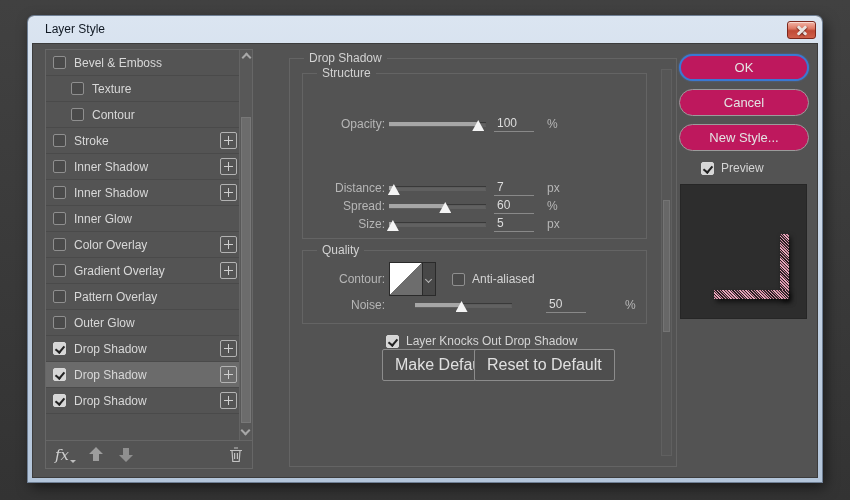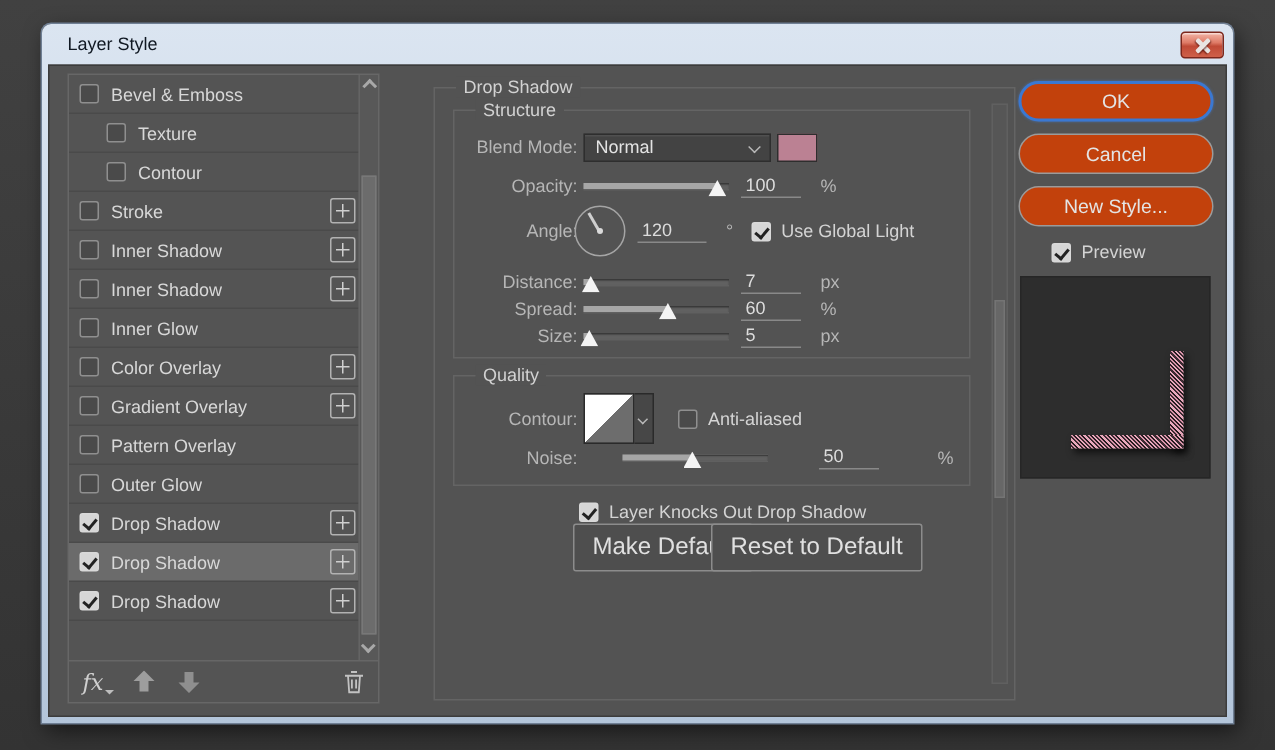--- a/index.html
+++ b/index.html
@@ -127,21 +127,21 @@
               border-radius:2px; font-size:16px; color:#e0e0e0; font-family:inherit;
               cursor:pointer; position:absolute; top:0; white-space:nowrap; }
 
   .main-scroll { position:absolute; right:4px; top:10px; bottom:10px; width:11px;
                  background:#565656; border:1px solid #606060; }
   .main-thumb { position:absolute; left:1px; right:1px; top:130px; height:132px;
                 background:#676767; border:1px solid #747474; cursor:grab; }
 
   
   .pill { position:absolute; left:646px; width:130px; height:27px; border-radius:14px;
-          background:#c2410c; border:1px solid #9b9b9b; color:#e4e4e4; font-size:13px;
+          background:#be185d; border:1px solid #9b9b9b; color:#e4e4e4; font-size:13px;
           font-family:inherit; cursor:pointer; }
   .pill.primary { border:2px solid #3a78d2; box-shadow:0 0 2px rgba(70,130,220,.6); }
   .preview-row { position:absolute; left:668px; top:117px; display:flex;
                  align-items:center; }
   .preview-thumb { position:absolute; left:647px; top:140px; width:127px; height:135px;
                    background:#2d2d2d; border:1px solid #262626; }
   .pv-bar { position:absolute;
             background-image:repeating-linear-gradient(45deg,#eaa9bd 0 1px,#3a2a30 1px 2px,
                              #d893a9 2px 3px,#261b1f 3px 4px);
             box-shadow:2px 3px 5px rgba(0,0,0,.6); }
@@ -263,51 +263,32 @@
           </span>
         </div>
       </div>
 
       <div class="groupbox main-box">
         <span class="group-label">Drop Shadow</span>
 
         <div class="groupbox struct-box">
           <span class="group-label">Structure</span>
 
-          <div class="row" style="top:14px;">
-            <span class="lbl">Blend Mode:</span>
-            <div class="dropdown">
-              <span>Normal</span>
-              <span class="dd-chev"></span>
-            </div>
-            <span class="swatch" style="background: rgb(187, 129, 147);"></span>
-          </div>
 
           <div class="row" style="top:40px;">
             <span class="lbl">Opacity:</span>
             <div class="slider">
               <div class="track"></div>
               <div class="fill" style="width: 92%;"></div>
               <div class="thumb" style="left: 92%;"></div>
             </div>
             <span class="field">100</span>
             <span class="unit">%</span>
           </div>
 
-          <div class="row" style="top:62px;height:36px;">
-            <span class="lbl">Angle:</span>
-            <div class="dial" style="margin-left:-6px;">
-              <div class="needle"></div>
-              <div class="hub"></div>
-            </div>
-            <span class="field" style="width:46px;">120</span>
-            <span class="unit">°</span>
-            <span class="cb checked" style="margin-left:12px;"></span>
-            <span class="check-row-label">Use Global Light</span>
-          </div>
 
           <div class="row" style="top:104px;">
             <span class="lbl">Distance:</span>
             <div class="slider">
               <div class="track"></div>
               <div class="fill" style="width: 5%;"></div>
               <div class="thumb" style="left: 5%;"></div>
             </div>
             <span class="field">7</span>
             <span class="unit">px</span>

